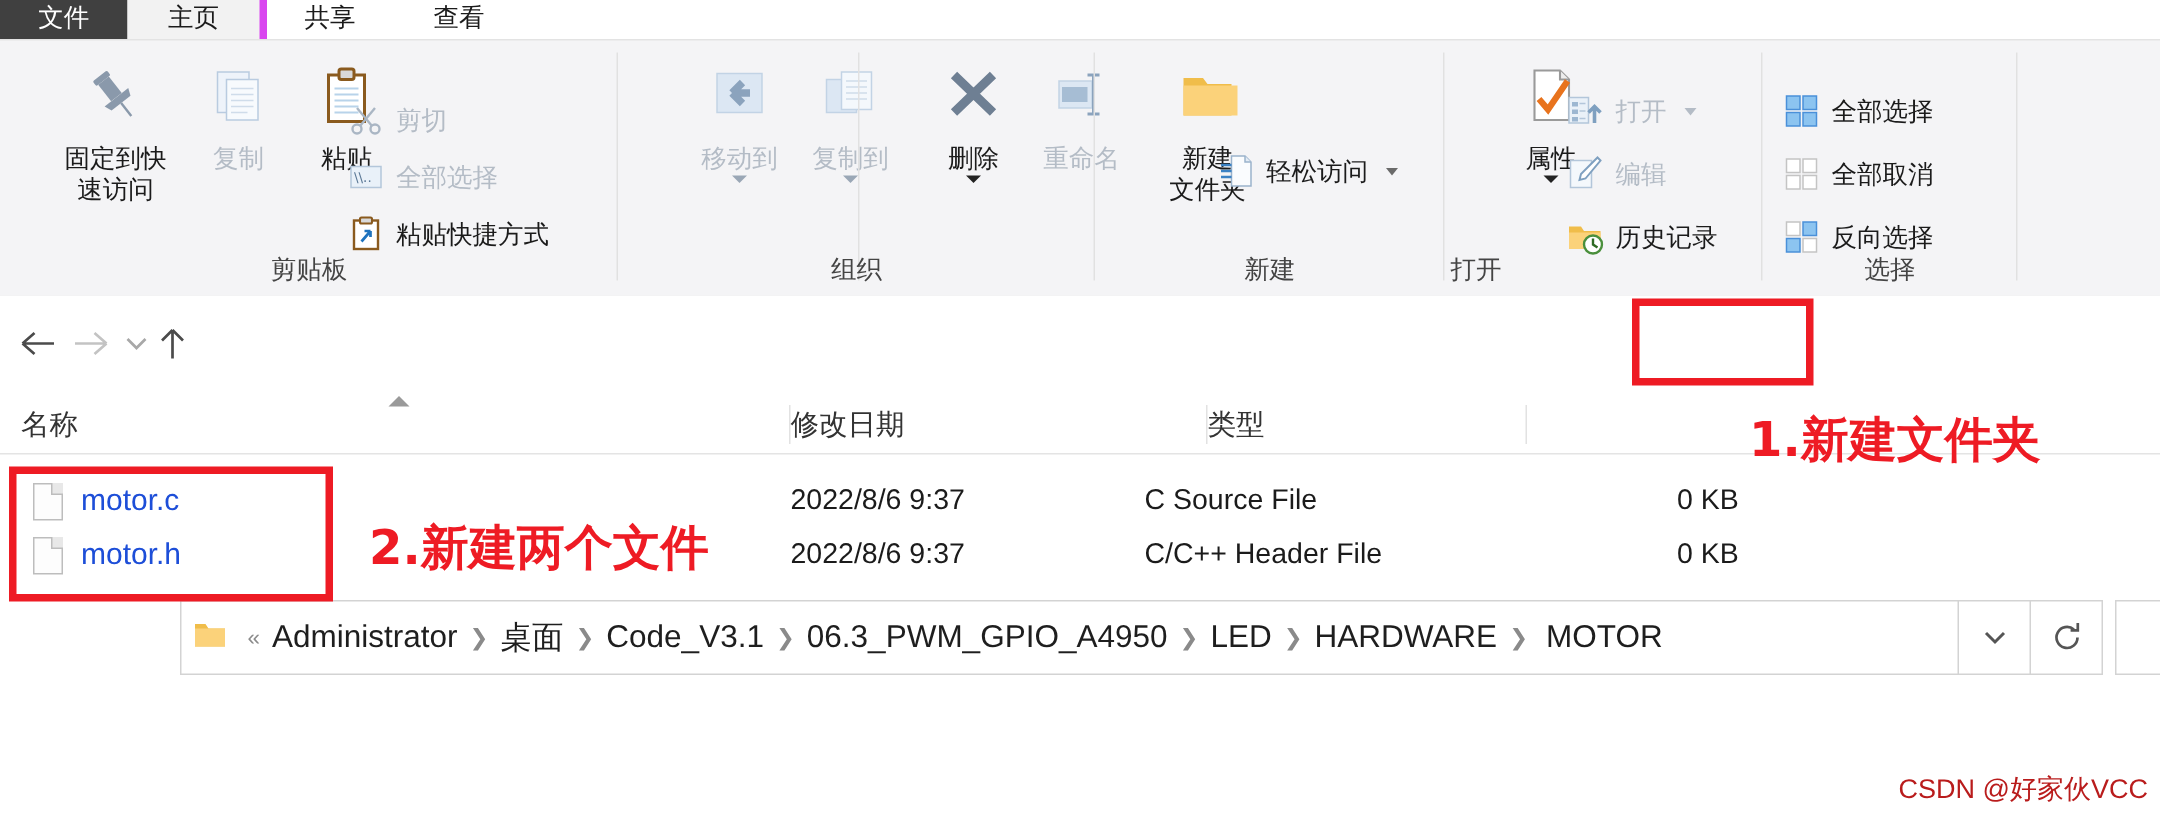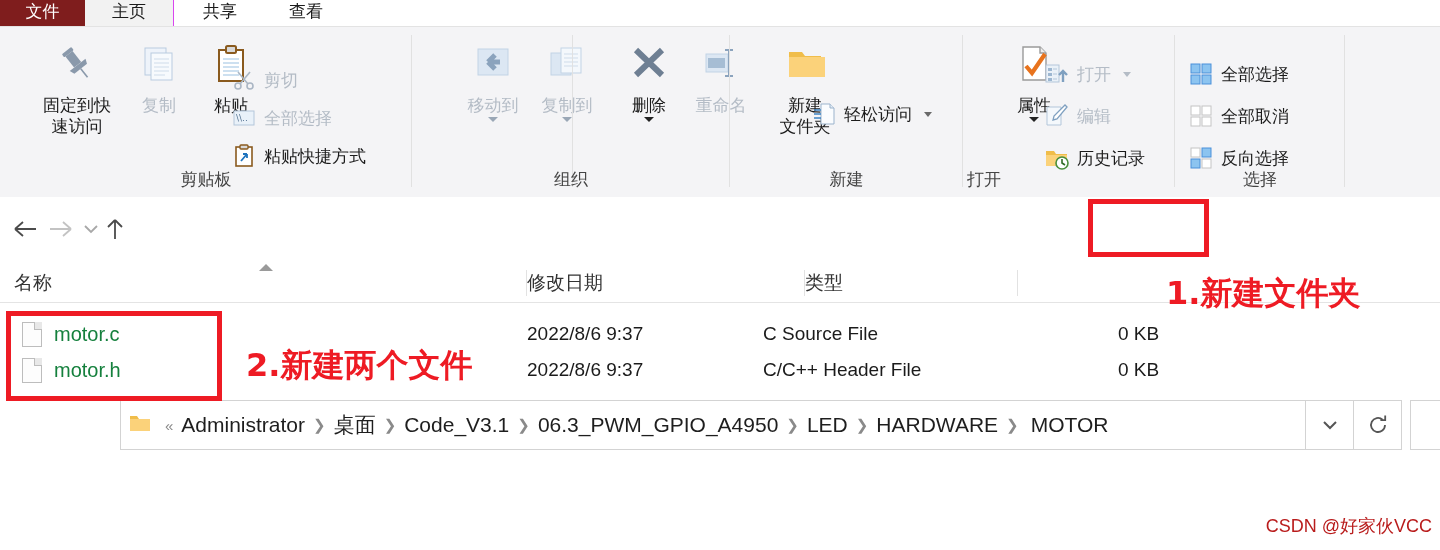--- a/index.html
+++ b/index.html
@@ -11,22 +11,22 @@
     -webkit-font-smoothing:antialiased;
   }
   .app{position:relative;width:1440px;height:550px;}
 
   
   .tabstrip{position:absolute;left:0;top:0;width:1440px;height:26px;background:#ffffff;}
   .tab{
     position:absolute;top:0;height:26px;line-height:24px;
     font-size:17px;text-align:center;color:#1b1b1b;cursor:default;
   }
-  .tab-file{left:0;width:85px;background:#7f1d1d;color:#ffffff;}
-  .tab-home{left:85px;width:88px;background:#f2f2f2;border-right:1px solid #d946ef;}
+  .tab-file{left:0;width:85px;background:#404040;color:#ffffff;}
+  .tab-home{left:85px;width:88px;background:#f2f2f2;border-right:5px solid #d946ef;}
   .tab-share{left:180px;width:80px;background:#ffffff;}
   .tab-view{left:266px;width:80px;background:#ffffff;}
 
   
   .ribbon{
     position:absolute;left:0;top:26px;width:1440px;height:170px;
     background:#f4f4f6;border-bottom:1px solid #dadada;border-top:1px solid #e3e3e3;
   }
   .group{position:absolute;top:0;height:170px;}
   .group-sep{position:absolute;top:8px;width:1px;height:152px;background:#e1e1e1;}
@@ -75,21 +75,21 @@
        font-size:19px;color:#333;cursor:default;}
   .col .divider{position:absolute;right:0;top:6px;width:1px;height:26px;background:#e2e2e2;}
   .sortcaret{position:absolute;top:0;width:0;height:0;
              border-left:7px solid transparent;border-right:7px solid transparent;
              border-bottom:7px solid #9a9a9a;}
 
   
   .filelist{position:absolute;left:0;top:306px;width:1440px;height:200px;}
   .frow{position:absolute;left:0;width:1440px;height:36px;cursor:default;}
   .fname{position:absolute;left:22px;top:0;height:36px;display:flex;align-items:center;gap:12px;}
-  .fname .ft{font-size:20px;color:#15803d;text-align:center;}
+  .fname .ft{font-size:20px;color:#1d4ed8;text-align:center;}
   .fdate{position:absolute;left:527px;top:0;height:36px;display:flex;align-items:center;
          font-size:19px;color:#1b1b1b;}
   .ftype{position:absolute;left:763px;top:0;height:36px;display:flex;align-items:center;
          font-size:19px;color:#1b1b1b;}
   .fsize{position:absolute;left:1118px;top:0;height:36px;display:flex;align-items:center;
          font-size:19px;color:#1b1b1b;}
 
   
   .anno-box{position:absolute;border:5px solid #ee1b24;box-sizing:border-box;pointer-events:none;}
   .anno-text{position:absolute;color:#ee1b24;font-weight:bold;white-space:nowrap;

